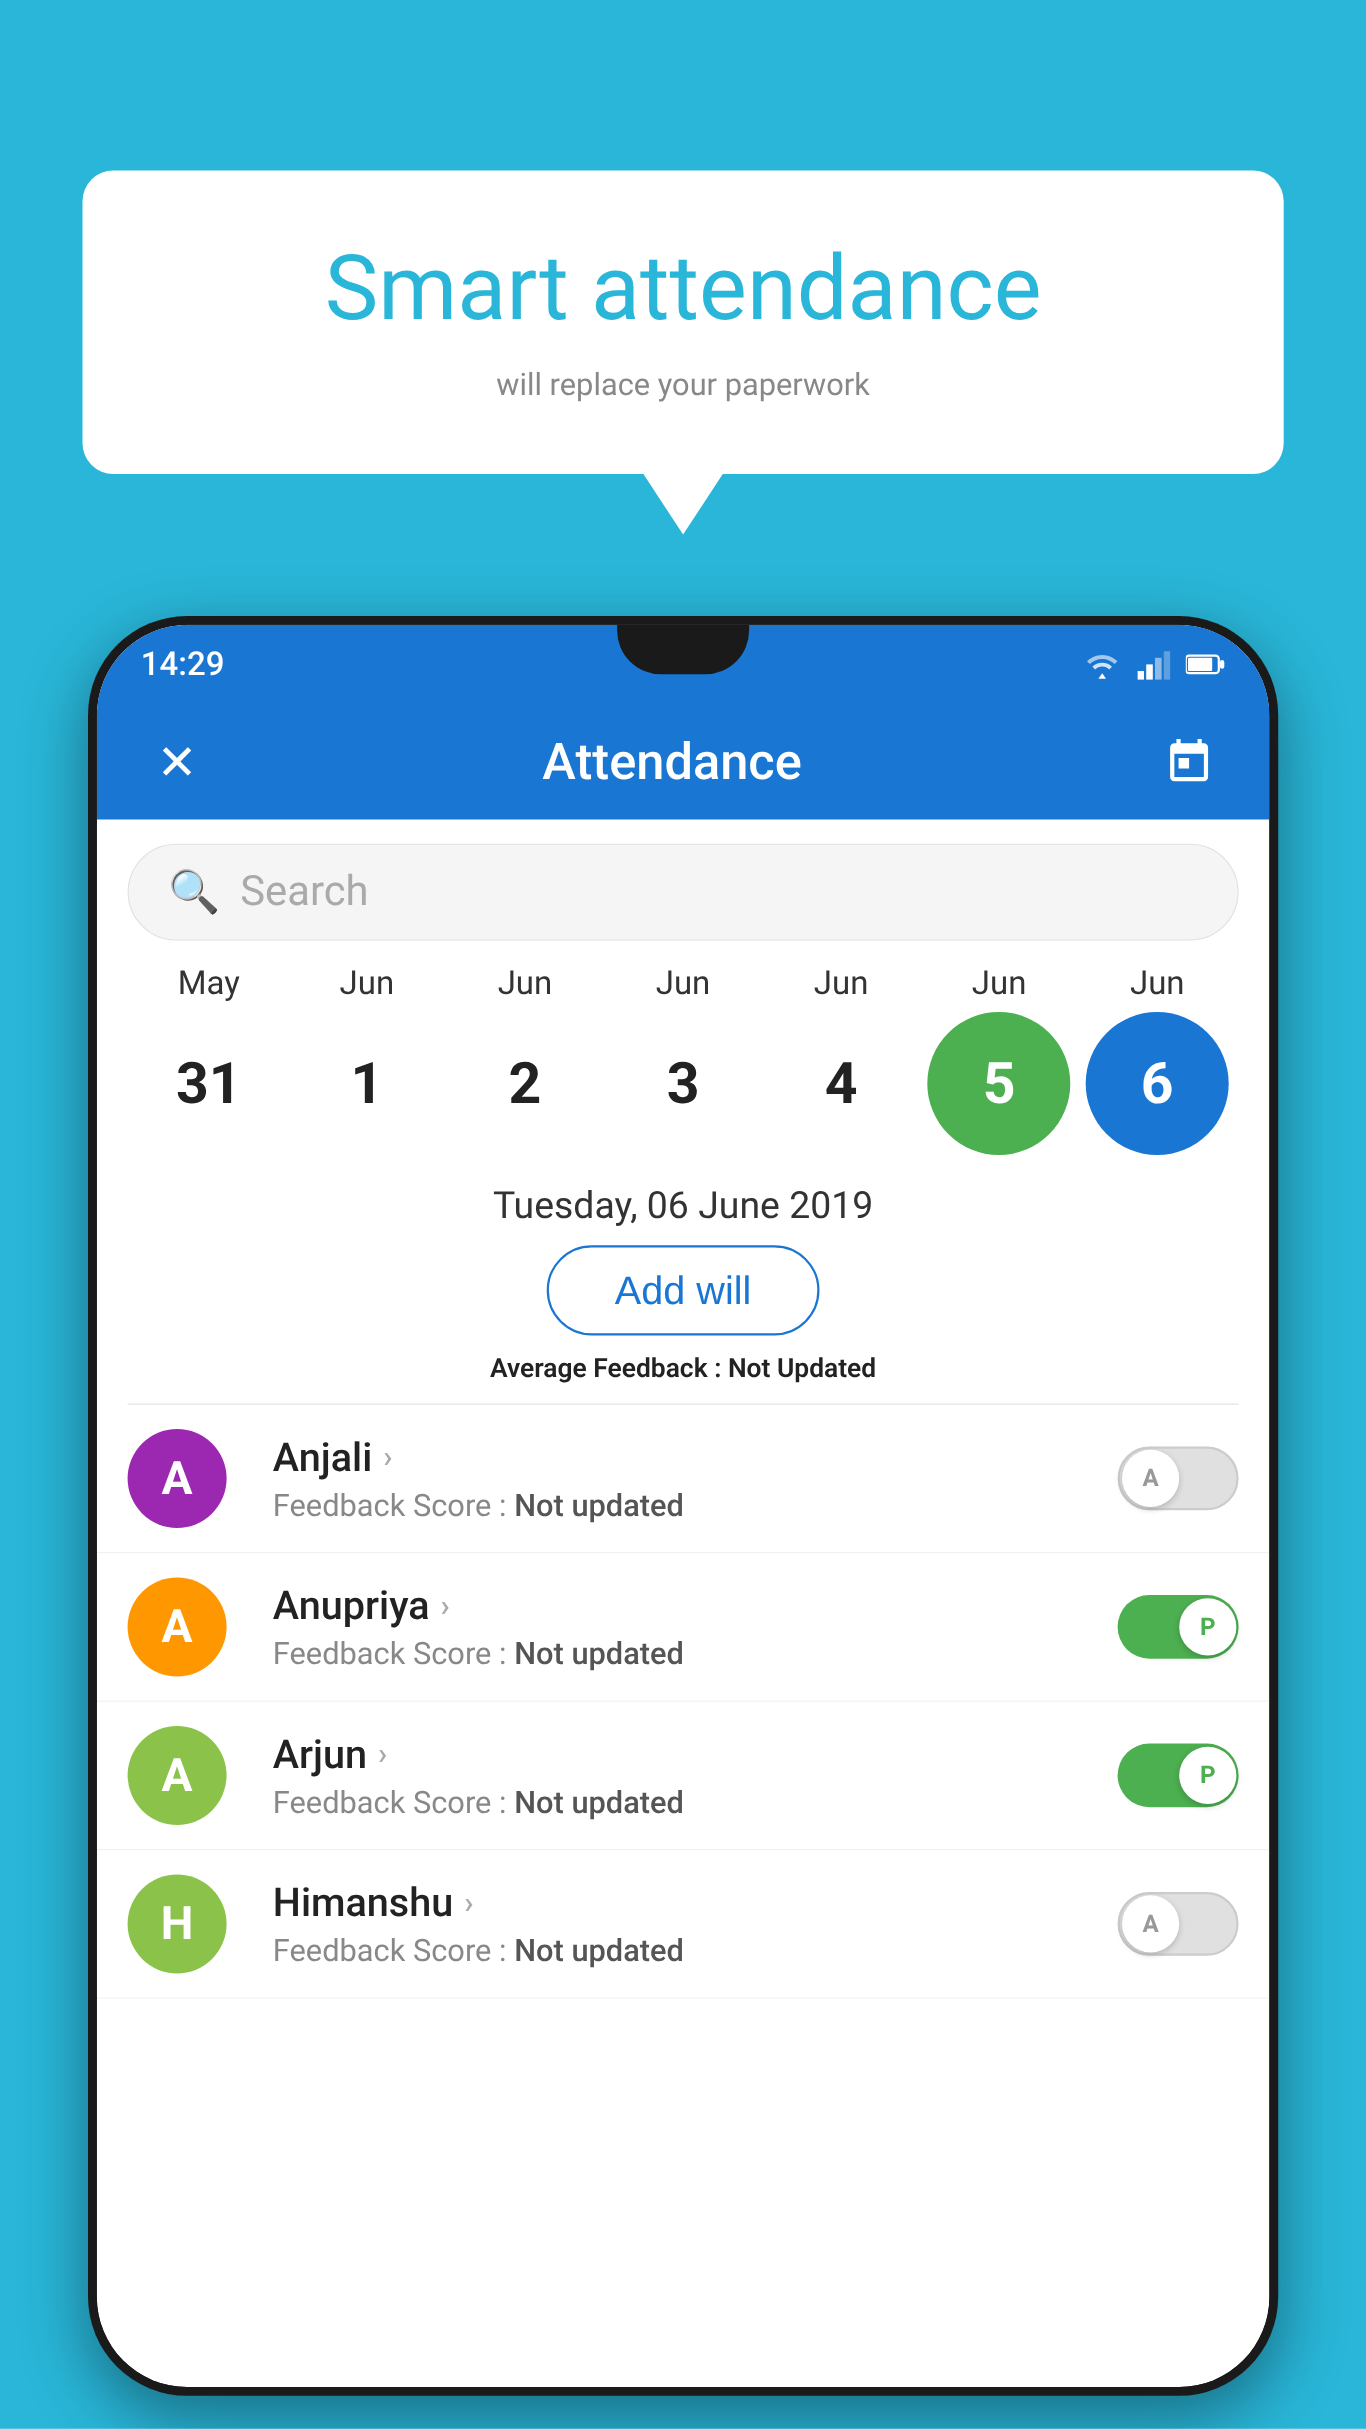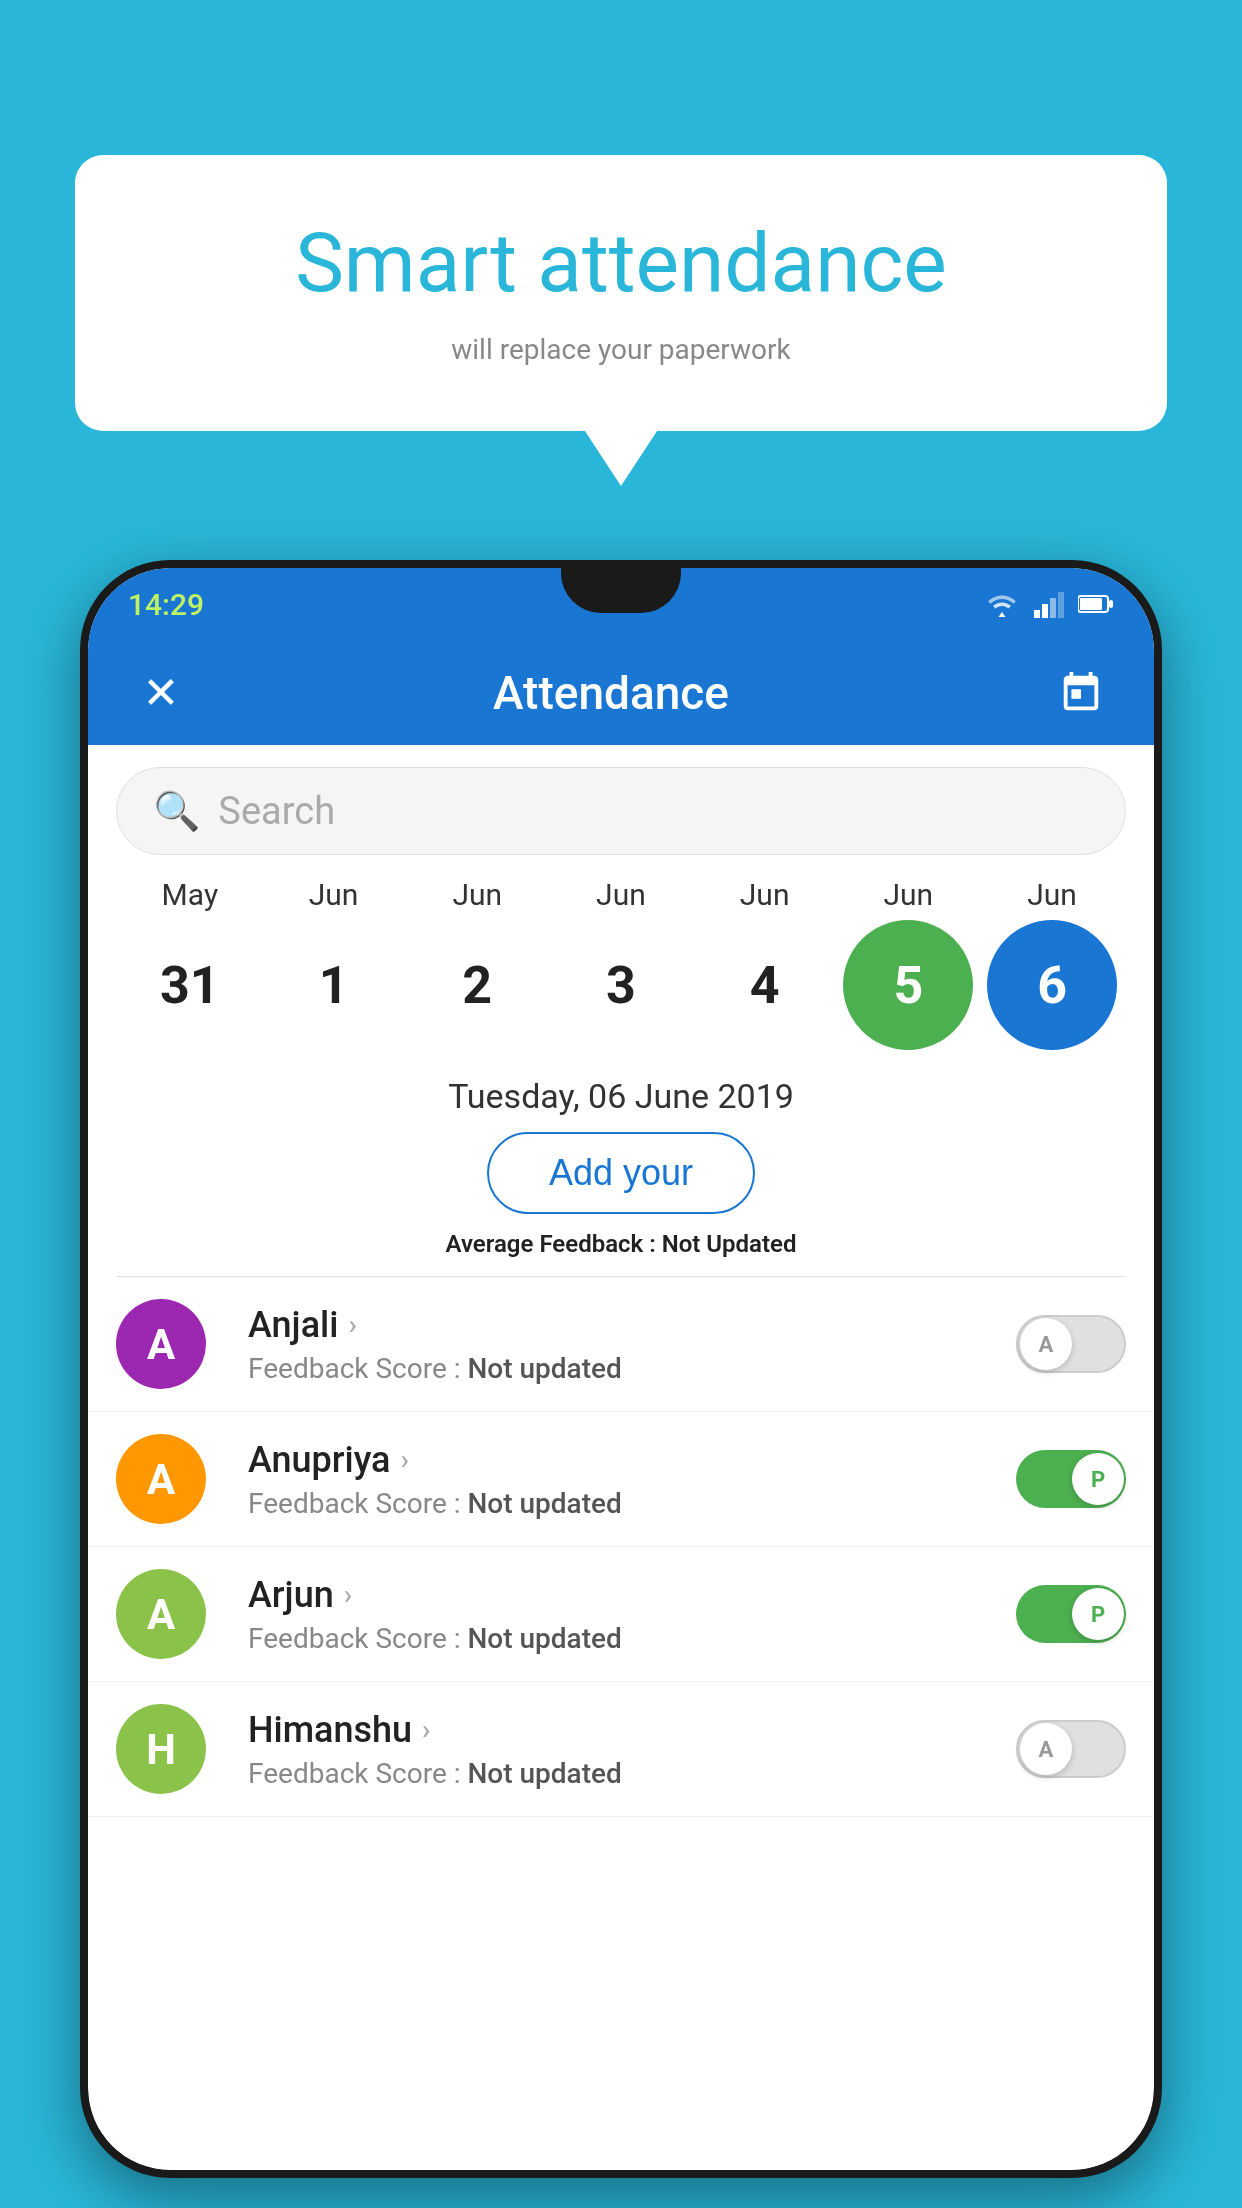--- a/index.html
+++ b/index.html
@@ -93,21 +93,21 @@
       background: #1976d2;
       height: 72px;
       display: flex;
       align-items: center;
       justify-content: space-between;
       padding: 0 40px;
       position: relative;
     }
 
     .status-bar-time {
-      color: #bef264;
+      color: #ffffff;
       font-size: 30px;
       font-weight: 500;
     }
 
     .status-icons {
       display: flex;
       align-items: center;
       gap: 14px;
     }
 
@@ -453,21 +453,21 @@
             <div class="date-item">2</div>
             <div class="date-item">3</div>
             <div class="date-item">4</div>
             <div class="date-item today">5</div>
             <div class="date-item selected">6</div>
           </div>
       </div>
 
       <p class="selected-date-text">Tuesday, 06 June 2019</p>
 
-      <button class="add-topic-btn">Add your</button>
+      <button class="add-topic-btn">Add will</button>
 
       <div class="avg-feedback">
         <span>Average Feedback :</span>
         <span>Not Updated</span>
       </div>
 
       <div class="divider"></div>
 
       <div class="student-list">
 

